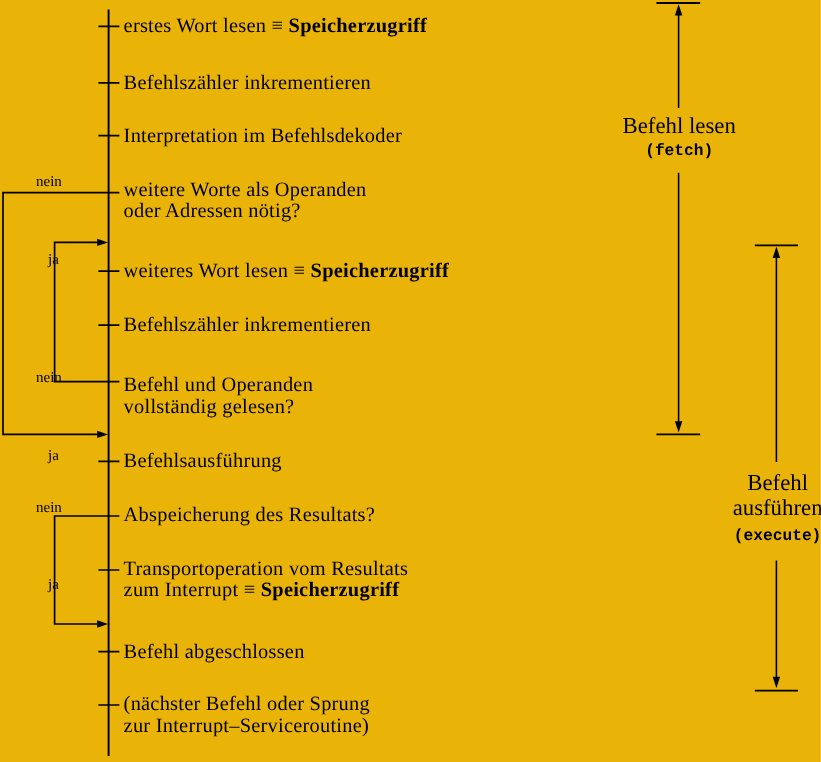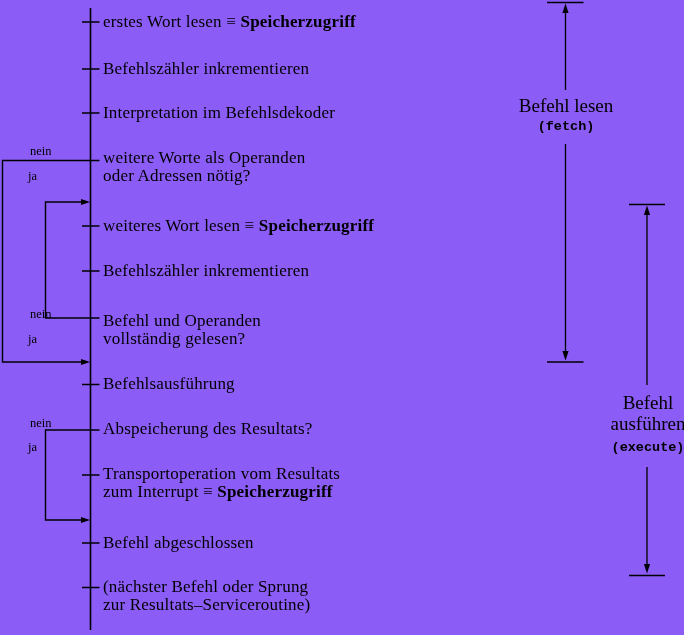--- a/index.html
+++ b/index.html
@@ -1,20 +1,20 @@
 <!DOCTYPE html>
 <html><head>
 <meta charset="utf-8">
 <style>
   html, body { margin: 0; padding: 0; }
   #canvas {
     position: relative;
     width: 684px;
     height: 635px;
-    background: #8b5cf6;
+    background: #eab308;
     overflow: hidden;
     font-family: "Liberation Serif", serif;
     color: #000;
   }
   #diagram-svg { position: absolute; left: 0; top: 0; }
   .t {
     position: absolute;
     left: 103px;
     height: 18px;
     font-size: 17px;
@@ -23,21 +23,21 @@
     white-space: nowrap;
   }
   .t b { font-weight: bold; }
   .branch {
     position: absolute;
     font-size: 12.5px;
     line-height: 13px;
     white-space: nowrap;
   }
   .branch.no { left: 30px; width: 49px; }
-  .branch.yes { left: 28px; width: 48px; }
+  .branch.yes { left: 40px; width: 48px; margin-top: 40px; }
   .phase-label {
     position: absolute;
     width: 200px;
     text-align: center;
     font-size: 19px;
     line-height: 18px;
     white-space: nowrap;
   }
   .phase-code {
     position: absolute;
@@ -108,21 +108,21 @@
   <div class="t" style="top:420px">Abspeicherung des Resultats?</div>
   <div class="branch no" style="top:417px">nein</div>
   <div class="branch yes" style="top:441px">ja</div>
 
   <div class="t" style="top:465px">Transportoperation vom Resultats</div>
   <div class="t" style="top:483px"><span>zum Interrupt ≡ </span><b>Speicherzugriff</b></div>
 
   <div class="t" style="top:534px">Befehl abgeschlossen</div>
 
   <div class="t" style="top:578px">(nächster Befehl oder Sprung</div>
-  <div class="t" style="top:596px">zur Resultats–Serviceroutine)</div>
+  <div class="t" style="top:596px">zur Interrupt–Serviceroutine)</div>
 
   <div class="phase-label" style="left:466px; top:97px">Befehl lesen</div>
   <div class="phase-code" style="left:466px; top:119px">(fetch)</div>
 
   <div class="phase-label" style="left:548px; top:394px">Befehl</div>
   <div class="phase-label" style="left:548px; top:415px">ausführen</div>
   <div class="phase-code" style="left:548px; top:440px">(execute)</div>
 
 </div>
 

